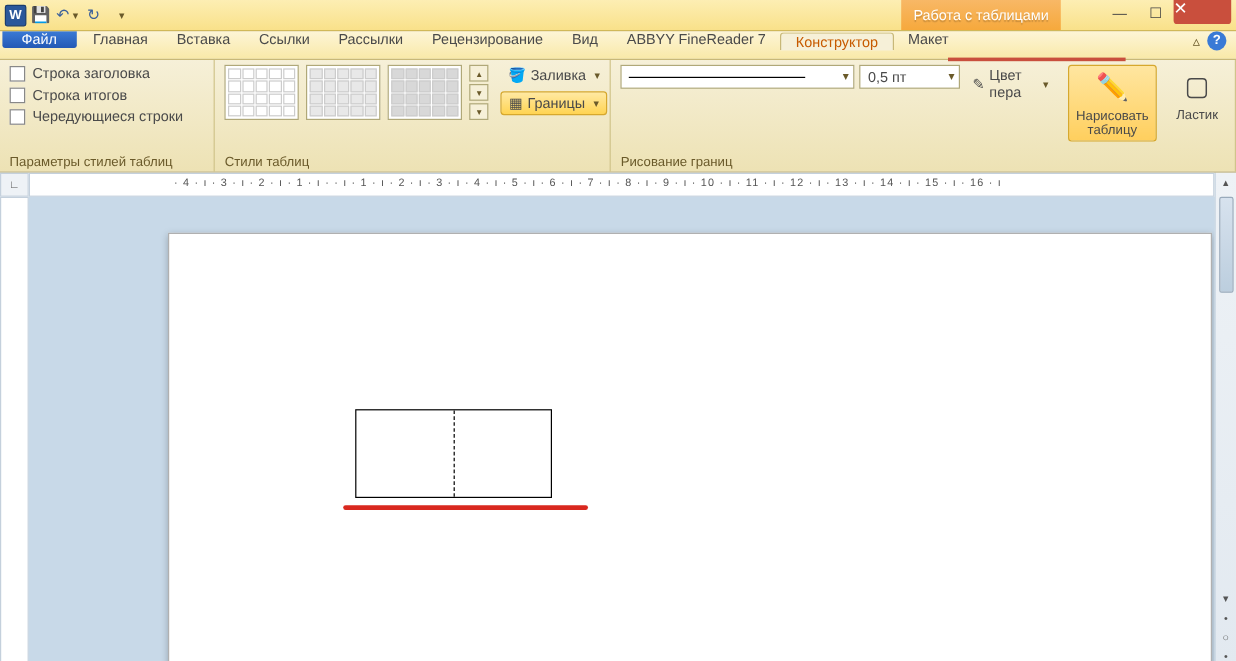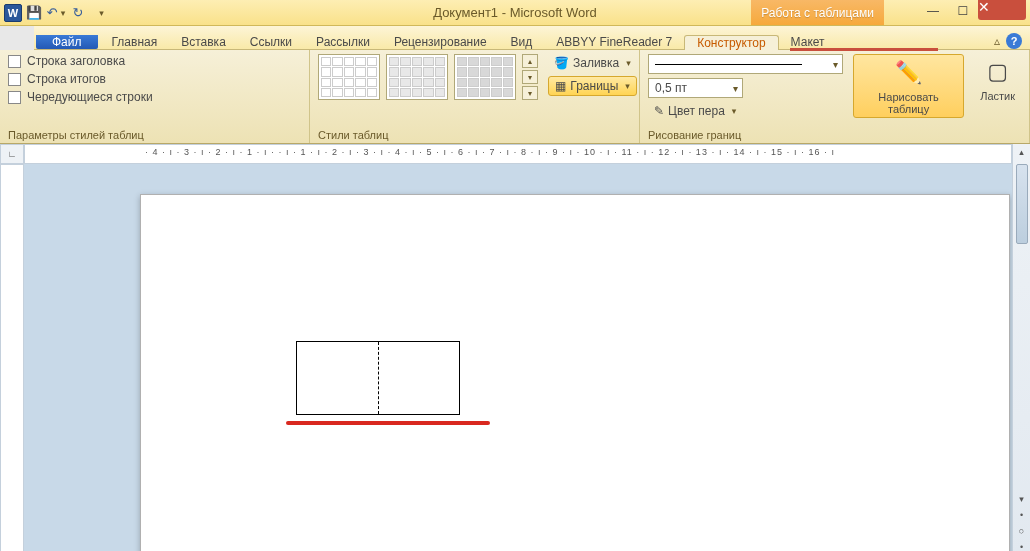--- a/index.html
+++ b/index.html
@@ -10,21 +10,21 @@
 .qat { display: flex; align-items: center; gap: 2px; padding-left: 4px; }
 .qat-btn { width: 20px; height: 20px; display: flex; align-items: center; justify-content: center; font-size: 13px; color: #3a5f9a; }
 .word-icon { width: 18px; height: 18px; background: #2b579a; color: #fff; font-weight: bold; font-size: 11px; display: flex; align-items: center; justify-content: center; border: 1px solid #1a3c6e; border-radius: 2px; }
 .title-text { position: absolute; left: 50%; transform: translateX(-50%); color: #6a5a2a; font-size: 13px; }
 .win-controls { margin-left: auto; display: flex; height: 100%; }
 .win-btn { width: 30px; height: 22px; display: flex; align-items: center; justify-content: center; font-size: 12px; color: #444; }
 .win-close { width: 48px; background: #c94f3d; color: #fff; font-size: 14px; border-radius: 0 0 3px 3px; margin-right: 4px; margin-top:-1px; height:21px;}
 .table-tools-tab { background: linear-gradient(#f8b866, #f6a93c); color: #fff; padding: 0 10px; height: 100%; display: flex; align-items: center; font-size: 12px; text-shadow: 0 1px 1px rgba(0,0,0,.2); }
 
 
-.tabs { height: 24px; background: linear-gradient(#fdf5d7, #f9e9a8); display: flex; align-items: flex-end; border-bottom: 1px solid #c8b878; margin-left: 34px; }
+.tabs { height: 24px; background: linear-gradient(#fdf5d7, #f9e9a8); display: flex; align-items: flex-start; border-bottom: 1px solid #c8b878; }
 .file-tab { background: linear-gradient(#3a7ad6, #2459b5); color: #fff; padding: 0 16px; display: flex; align-items: center; font-size: 12px; border-radius: 0 0 2px 2px; margin: 0 2px; }
 .tab { padding: 0 12px; display: flex; align-items: center; color: #4a4a4a; font-size: 12px; cursor: default; }
 .tab.active { background: #f6f0d8; border: 1px solid #c8b878; border-bottom: none; border-radius: 3px 3px 0 0; color: #c75a00; position: relative; top: 1px; }
 .tabs-right { margin-left: auto; display: flex; align-items: center; gap: 6px; padding-right: 8px; }
 .help-icon { width: 16px; height: 16px; border-radius: 50%; background: #3a7ad6; color: #fff; display: flex; align-items: center; justify-content: center; font-size: 11px; font-weight: bold; }
 
 
 .ribbon { height: 94px; background: linear-gradient(#f6f0d8, #ede2b4); display: flex; border-bottom: 1px solid #b8a868; }
 .ribbon-group { border-right: 1px solid #d0c48a; padding: 4px 8px 2px; display: flex; flex-direction: column; }
 .group-body { flex: 1; display: flex; align-items: flex-start; }
@@ -78,21 +78,20 @@
 <div class="titlebar">
   <div class="qat">
     <div class="word-icon">W</div>
     <div class="qat-btn">💾</div>
     <div class="qat-btn">↶<span class="dd">▾</span></div>
     <div class="qat-btn">↻</div>
     <div class="qat-btn">
         <span class="dd">▾</span>
       </div>
   </div>
-  <div class="title-text">Документ1 - Microsoft Word</div>
   <div class="table-tools-tab" style="position:absolute; right:146px; top:0; height:100%;">Работа с таблицами</div>
   <div class="win-controls">
     <div class="win-btn">—</div>
     <div class="win-btn">☐</div>
     <div class="win-close">✕</div>
   </div>
 </div>
 
 <div class="tabs">
   <div class="file-tab">Файл</div>
@@ -220,21 +219,21 @@
             <span>Границы</span>
             <span class="dd">▾</span>
           </div>
       </div>
     </div>
     <div class="group-label">Стили таблиц</div>
   </div>
 
   <div class="ribbon-group" style="flex:1;">
     <div class="group-body" style="gap:10px; align-items:flex-start;">
-      <div style="display:flex; flex-direction:column; gap:4px;">
+      <div style="display:flex; gap:4px;">
         <div class="combo" style="width:195px;">
             <span style="border-top:1px solid #000; width:150px; display:inline-block;"></span>
           </div>
         <div class="combo" style="width:95px;">
             <span>0,5 пт</span>
           </div>
         <div class="mini-btn">
             <span>✎</span>
             <span>Цвет пера</span>
             <span class="dd">▾</span>

